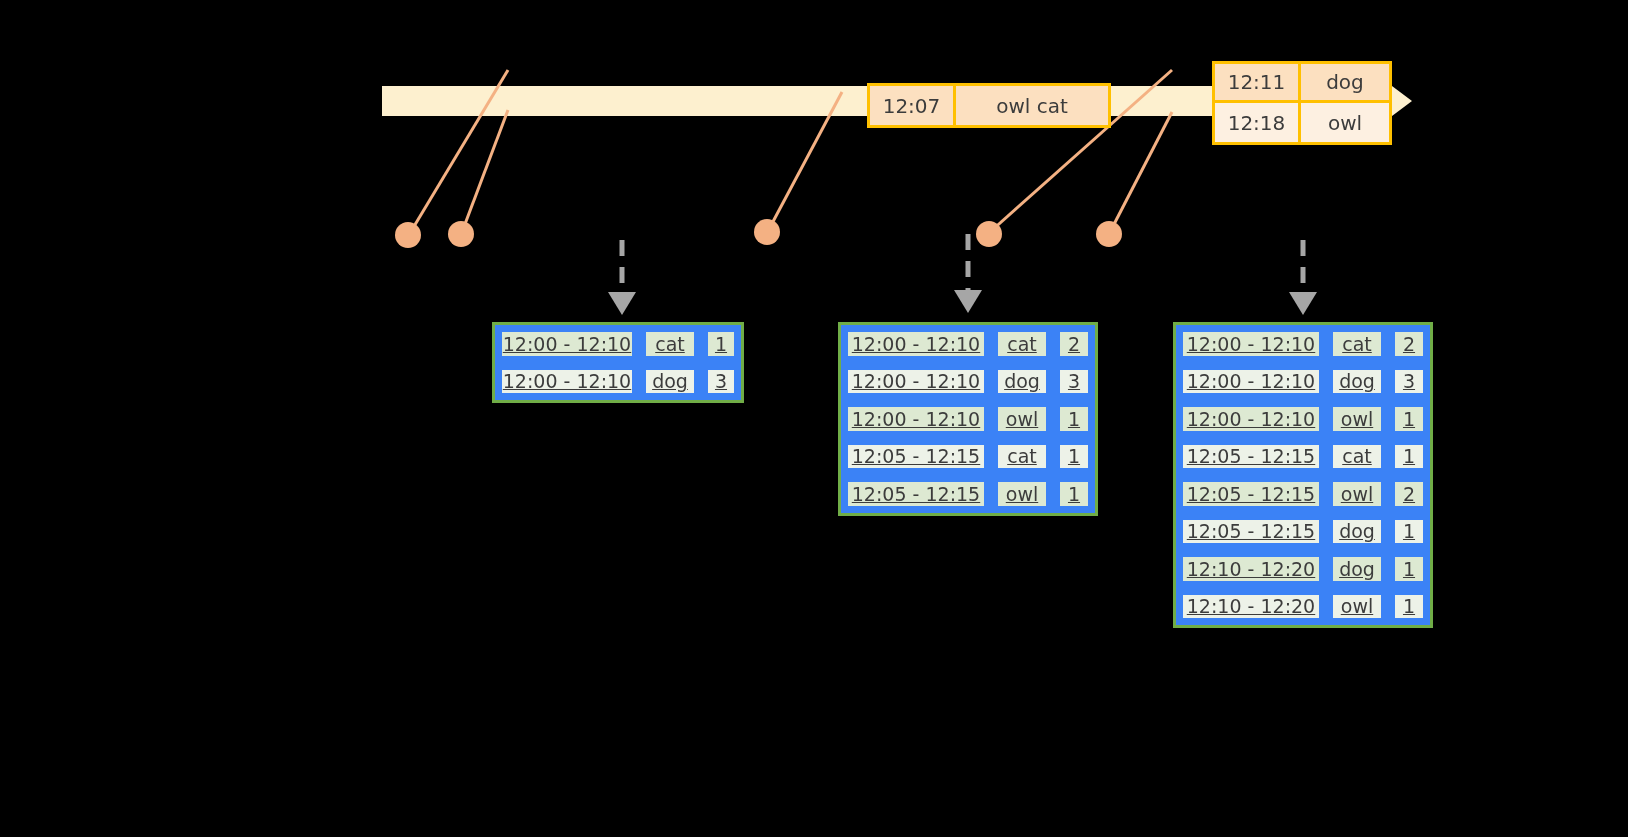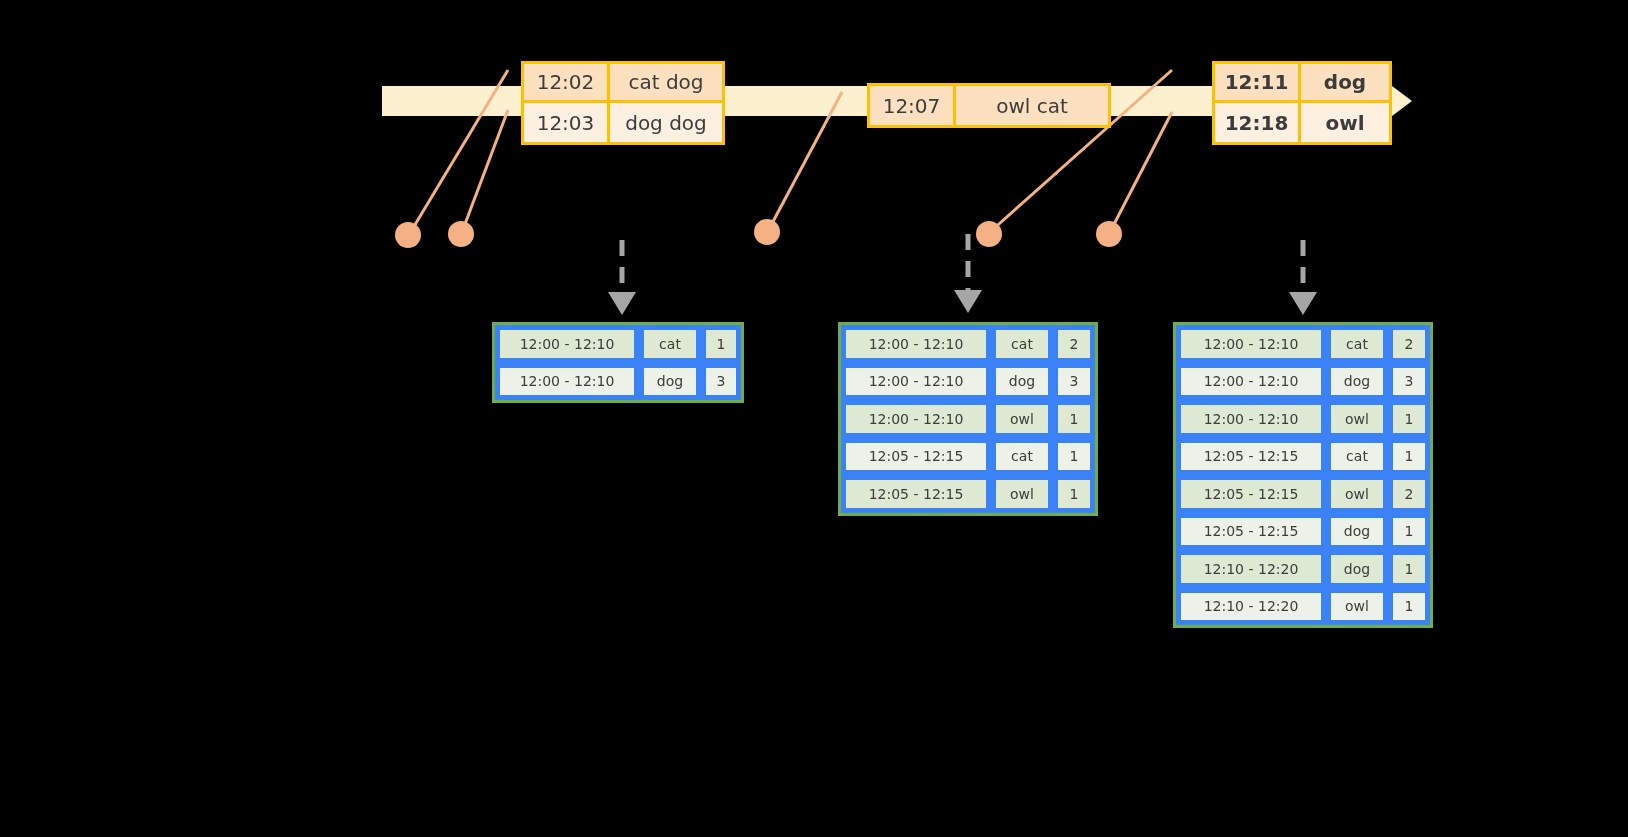--- a/index.html
+++ b/index.html
@@ -90,24 +90,25 @@
     box-sizing: border-box;
   }
   .res-row.odd  { background: #DDE9D2; }
   .res-row.even { background: #EDF2E8; }
 
   .res-win, .res-word, .res-cnt {
     box-sizing: border-box;
     display: flex;
     align-items: center;
     justify-content: center;
-    font-size: 14px;
+    font-size: 19px;
     color: #3C3C3C;
     white-space: nowrap;
-    border: 5px solid #3b82f6;
+    border: 7px solid #3b82f6;
+    text-decoration: underline;
   }
   .res-win  { width: 144px; }
   .res-word { width: 62px; text-align: center; }
   .res-cnt  { width: 40px; }
 
   
   .t2 .res-win, .t3 .res-win  { width: 150px; }
   .t2 .res-word, .t3 .res-word { width: 62px; }
   .t2 .res-cnt, .t3 .res-cnt   { width: 42px; }
 </style>
@@ -147,39 +148,29 @@
         <line x1="968" y1="234" x2="968" y2="293" stroke-dasharray="16,11"></line>
         <polygon points="954,290 982,290 968,313" stroke="none"></polygon>
       </g>
       <g>
         <line x1="1303" y1="240" x2="1303" y2="295" stroke-dasharray="16,11"></line>
         <polygon points="1289,292 1317,292 1303,315" stroke="none"></polygon>
       </g>
     </g>
   </svg>
 
-  <div class="event-box" style="left:521px; top:61px; width:204px;">
-    <div class="event-row top shade-dark">
-      <div class="event-time">12:02</div>
-      <div class="event-words">cat dog</div>
-    </div>
-    <div class="event-row shade-light">
-      <div class="event-time">12:03</div>
-      <div class="event-words">dog dog</div>
-    </div>
-  </div>
 
   <div class="event-box" style="left:867px; top:83px; width:244px;">
     <div class="event-row shade-dark">
       <div class="event-time">12:07</div>
       <div class="event-words">owl cat</div>
     </div>
   </div>
 
-  <div class="event-box" style="left:1212px; top:61px; width:180px;font-weight:bold;">
+  <div class="event-box" style="left:1212px; top:61px; width:180px;">
     <div class="event-row top shade-dark">
       <div class="event-time">12:11</div>
       <div class="event-words">dog</div>
     </div>
     <div class="event-row shade-light">
       <div class="event-time">12:18</div>
       <div class="event-words">owl</div>
     </div>
   </div>
 

